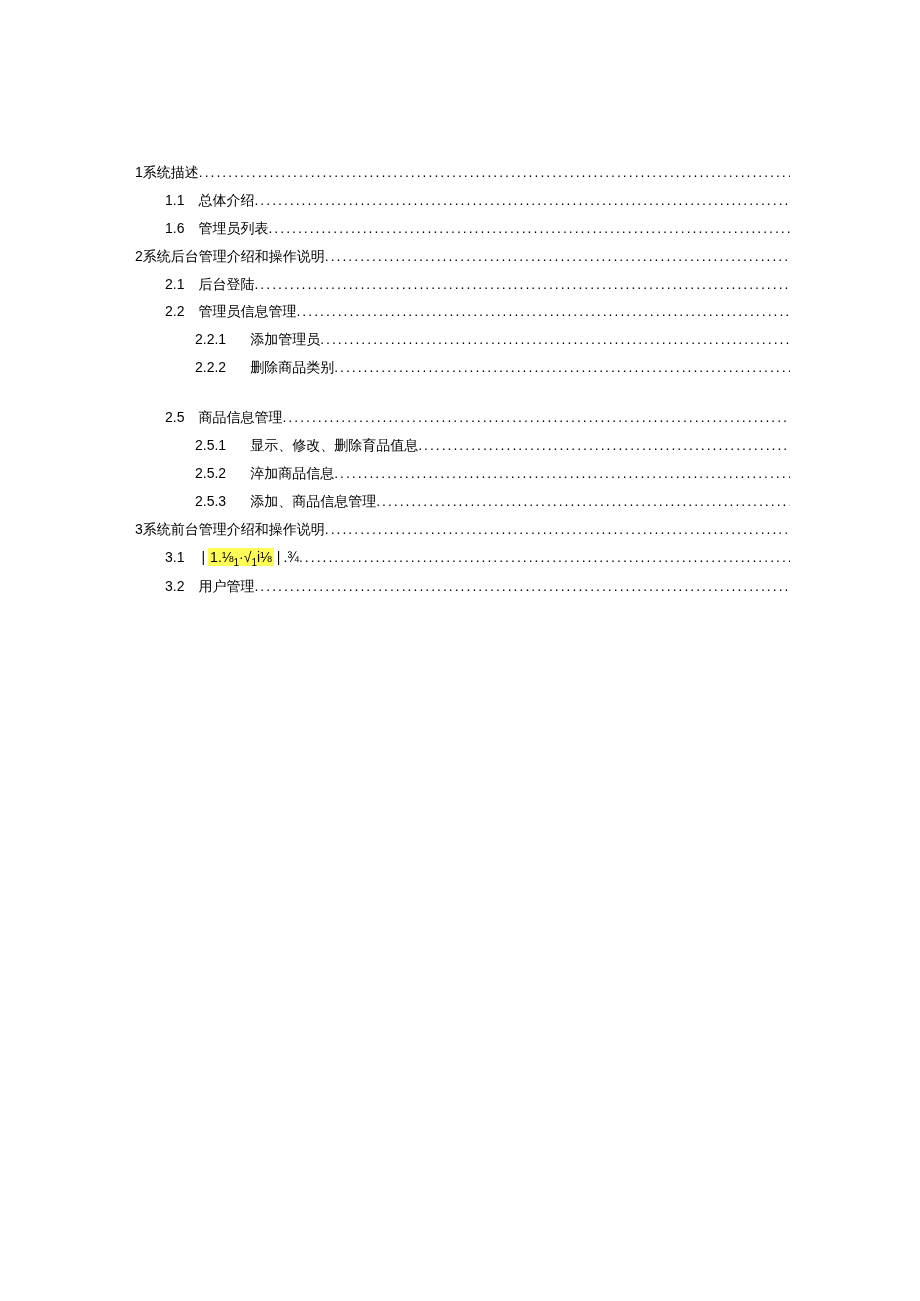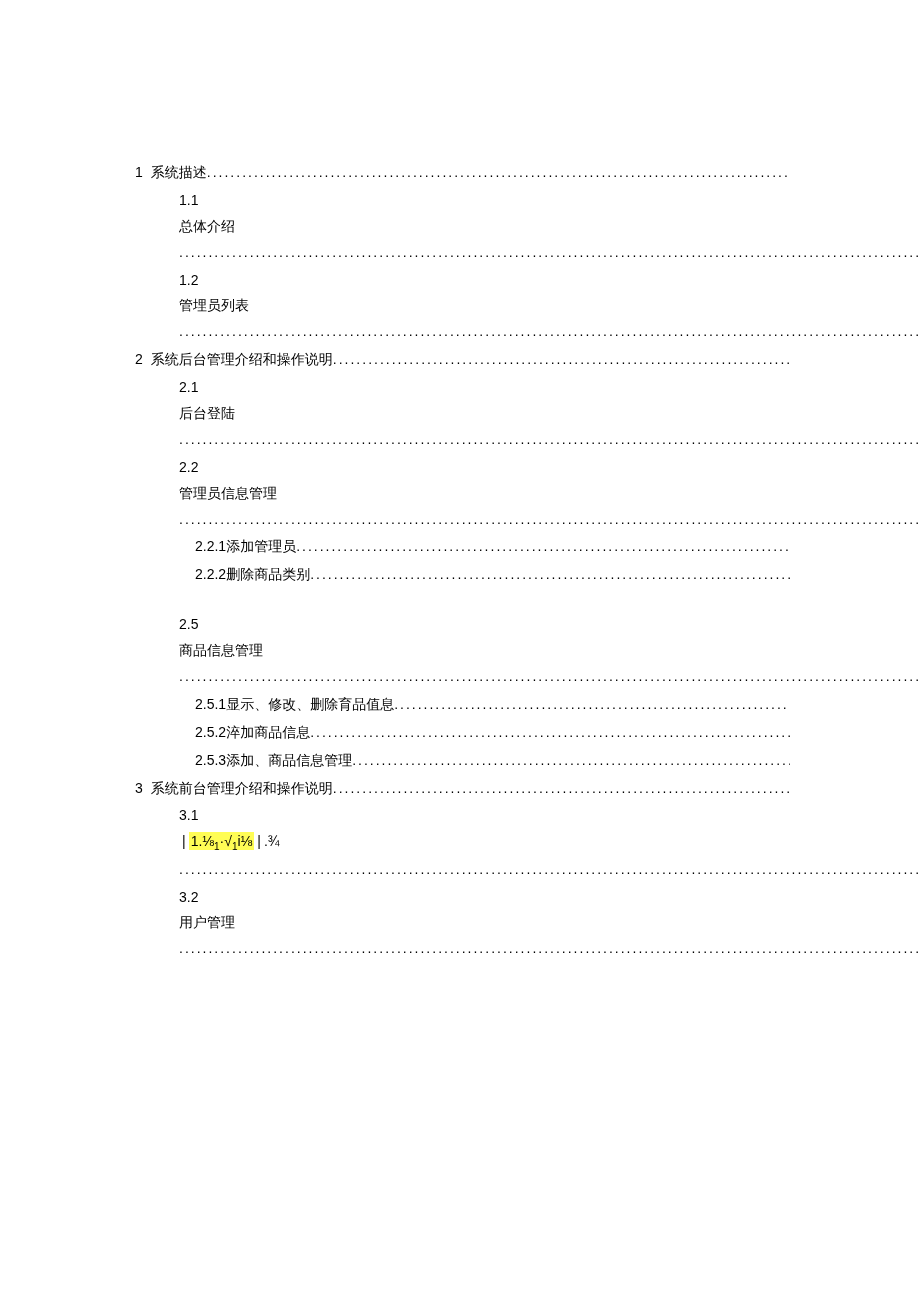--- a/index.html
+++ b/index.html
@@ -38,36 +38,36 @@
     }
     .toc-leader {
       flex: 1;
       overflow: hidden;
       font-family: Arial, sans-serif;
       letter-spacing: 2px;
       color: #000;
       min-width: 0;
     }
     .level0 { padding-left: 0; }
-    .level1 { padding-left: 30px; flex-direction: column; }
+    .level1 { padding-left: 30px; }
     .level2 { padding-left: 60px; }
     .level1 .toc-num, .level2 .toc-num {
       font-weight: normal;
     }
     .level1 .toc-title {
       margin-left: 14px;
     }
     .level2 .toc-title {
-      margin-left: 0;
+      margin-left: 24px;
     }
     .level0 .toc-num {
       font-family: Arial, sans-serif;
     }
     .level0 .toc-title {
-      margin-left: 8px;
+      margin-left: 0;
     }
     .highlight {
       background-color: #fffd55;
       padding: 1px 2px;
     }
     .thin-bar {
       display: inline-block;
       margin: 0 3px;
       font-family: Arial, sans-serif;
     }
@@ -85,21 +85,21 @@
       <span class="toc-num">1</span>
       <span class="toc-title">系统描述</span>
       <span class="toc-leader">............................................................................................................................................................................................</span>
     </div>
     <div class="toc-line level1">
       <span class="toc-num">1.1</span>
       <span class="toc-title">总体介绍</span>
       <span class="toc-leader">............................................................................................................................................................................................</span>
     </div>
     <div class="toc-line level1">
-      <span class="toc-num">1.2</span>
+      <span class="toc-num">1.6</span>
       <span class="toc-title">管埋员列表</span>
       <span class="toc-leader">............................................................................................................................................................................................</span>
     </div>
     <div class="toc-line level0">
       <span class="toc-num">2</span>
       <span class="toc-title">系统后台管理介绍和操作说明</span>
       <span class="toc-leader">............................................................................................................................................................................................</span>
     </div>
     <div class="toc-line level1">
       <span class="toc-num">2.1</span>

